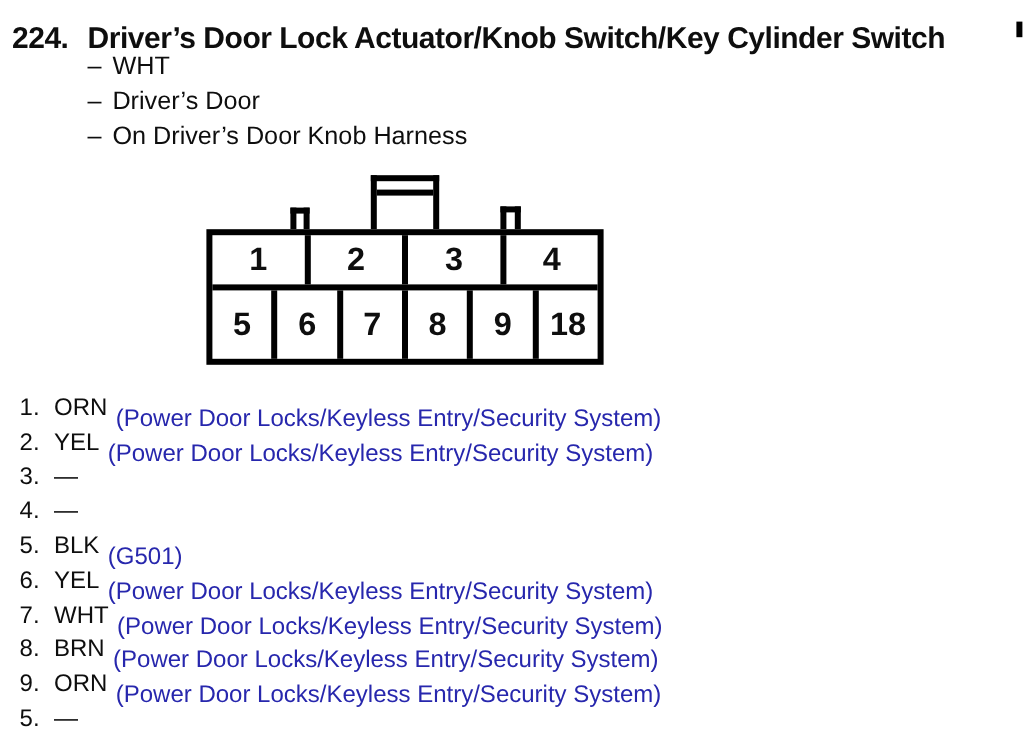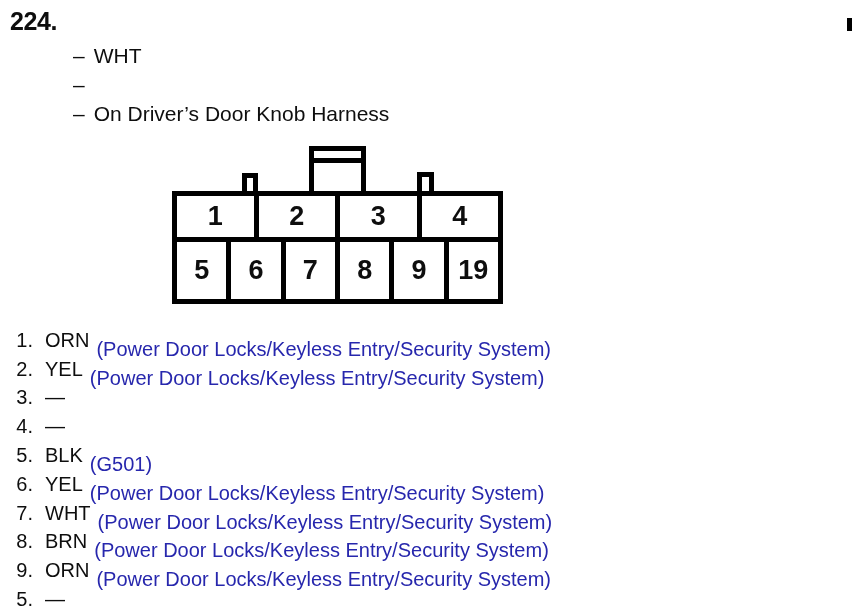--- a/index.html
+++ b/index.html
@@ -5,21 +5,21 @@
   :root { --ink:#0e0e0e; --blue:#2727ad; --paper:#ffffff; }
   * { margin:0; padding:0; box-sizing:border-box; }
   html,body { background:#fff; }
   body { font-family:"Liberation Sans","DejaVu Sans",sans-serif; color:var(--ink); }
   .page {
     position:relative; width:854px; height:614px; background:var(--paper);
     overflow:hidden;
   }
 
   
-  .title-row { position:absolute; left:10px; top:7px; display:flex; width:840px; }
+  .title-row { position:absolute; left:10px; top:18px; display:flex; width:840px; }
   .title-num {
     font-weight:bold; font-size:25px; letter-spacing:-0.4px;
     width:63px; flex:0 0 63px;
   }
   .title-text {
     font-weight:bold; font-size:25px; letter-spacing:-0.4px; white-space:nowrap;
   }
   .detail-lines { position:absolute; left:73px; top:41px; font-size:21px; line-height:29px; }
   .detail-line { display:flex; }
   .detail-dash { margin-right:9px; }
@@ -59,29 +59,31 @@
   
   .edge-artifact { position:absolute; left:847px; top:18px; width:5px; height:13px; background:#000; }
 </style>
 </head>
 <body>
 
 <div class="page">
 
   <div class="title-row">
     <span class="title-num">224.</span>
+    <span class="title-text">Driver’s Door Lock Actuator/Knob Switch/Key Cylinder Switch</span>
   </div>
 
   <div class="detail-lines">
     <div class="detail-line">
       <span class="detail-dash">–</span>
       <span>WHT</span>
     </div>
     <div class="detail-line">
       <span class="detail-dash">–</span>
+      <span>Driver’s Door</span>
     </div>
     <div class="detail-line">
       <span class="detail-dash">–</span>
       <span>On Driver’s Door Knob Harness</span>
     </div>
   </div>
 
   <div class="tab tab-left"></div>
   <div class="tab tab-center">
     <div class="latch-line"></div>
@@ -94,21 +96,21 @@
       <div class="conn-cell">2</div>
       <div class="conn-cell">3</div>
       <div class="conn-cell">4</div>
     </div>
     <div class="conn-row conn-row-bottom">
       <div class="conn-cell">5</div>
       <div class="conn-cell">6</div>
       <div class="conn-cell">7</div>
       <div class="conn-cell">8</div>
       <div class="conn-cell">9</div>
-      <div class="conn-cell">19</div>
+      <div class="conn-cell">18</div>
     </div>
   </div>
 
   <div class="pin-list">
     <div class="pin-row">
       <span class="pin-num">1.</span>
       <span class="pin-wire">ORN</span>
       <span class="pin-circuit">(Power Door Locks/Keyless Entry/Security System)</span>
     </div>
     <div class="pin-row">

